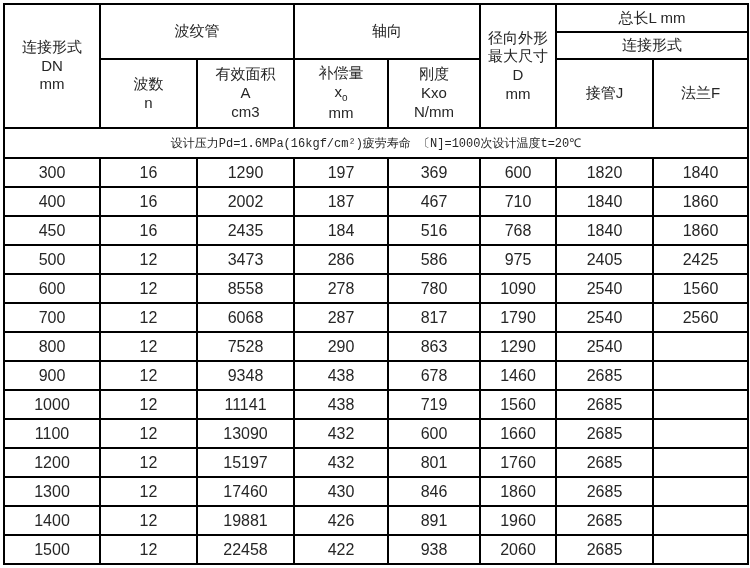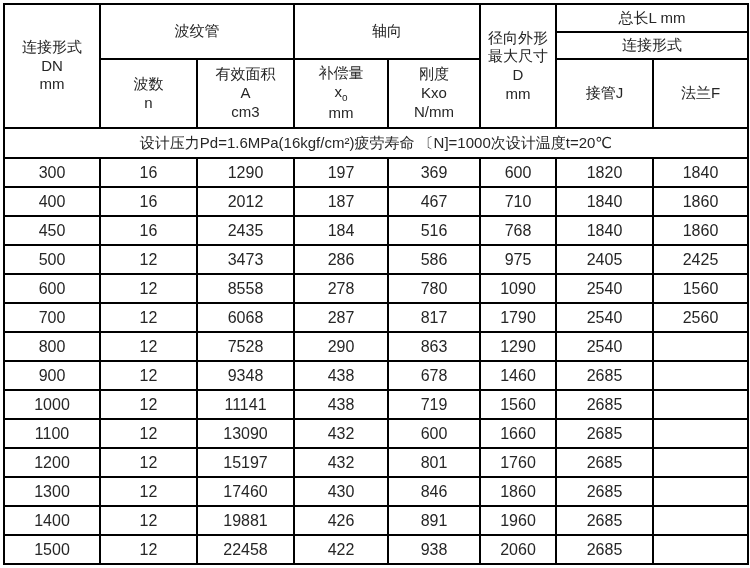--- a/index.html
+++ b/index.html
@@ -25,21 +25,22 @@
     overflow:hidden;
   }
   thead th{font-size:15px;line-height:1.25;}
   tr.h1 th{height:26px;}
   tr.h2 th{height:25px;margin-left:40px;}
   tr.h3 th{height:67px;}
   .ln{display:block;}
   sub{font-size:10px;vertical-align:sub;}
   tr.design-row td{
     height:28px;
-    font-size:15px;
+    font-size:12px;
+    font-family:Liberation Mono, monospace;
   }
   tbody tr.data-row td{
     height:27px;
     font-size:16px;
   }
 </style>
 </head>
 <body>
 
 <div class="page">
@@ -108,21 +109,21 @@
           <td>1290</td>
           <td>197</td>
           <td>369</td>
           <td>600</td>
           <td>1820</td>
           <td>1840</td>
         </tr>
         <tr class="data-row">
           <td>400</td>
           <td>16</td>
-          <td>2012</td>
+          <td>2002</td>
           <td>187</td>
           <td>467</td>
           <td>710</td>
           <td>1840</td>
           <td>1860</td>
         </tr>
         <tr class="data-row">
           <td>450</td>
           <td>16</td>
           <td>2435</td>

